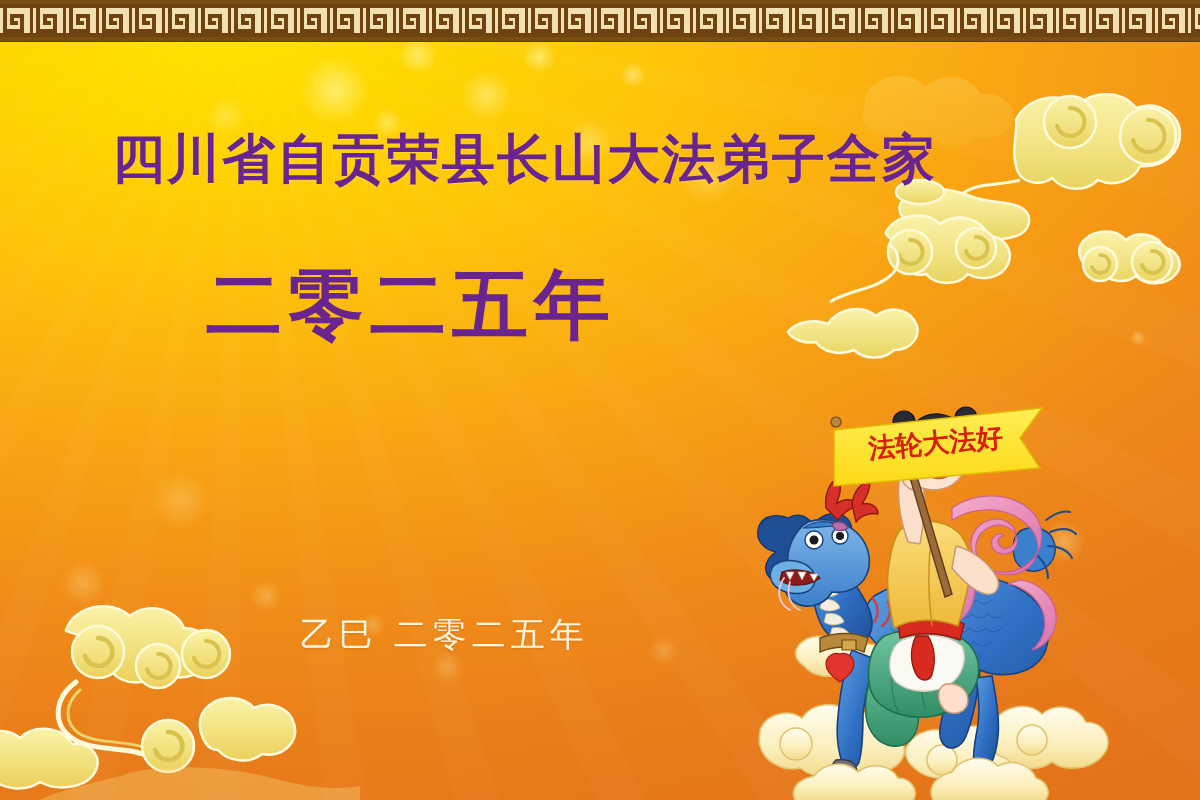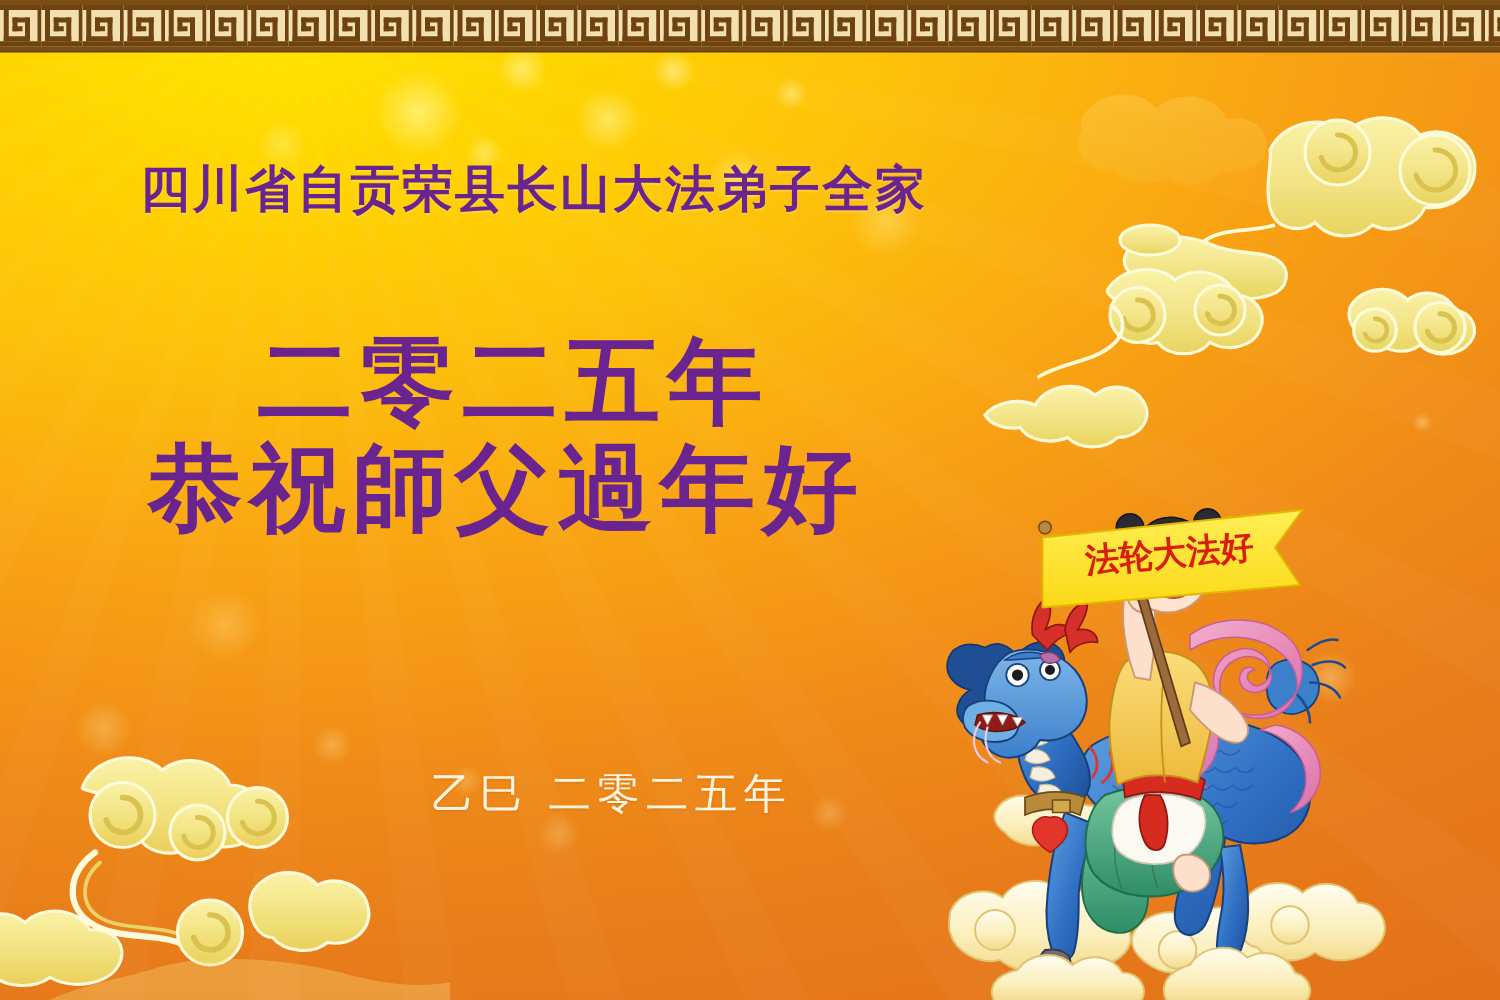--- a/index.html
+++ b/index.html
@@ -43,42 +43,41 @@
 
   
   .bokeh{position:absolute;border-radius:50%;pointer-events:none;}
 
   
   .cloudgrp{position:absolute;pointer-events:none;}
 
   
   #greeter{
     position:absolute;left:112px;top:132px;
-    font-size:40px;line-height:1;letter-spacing:2px;
+    font-size:53px;line-height:1;letter-spacing:2px;
     color:#6A2490;
     font-weight:bold;
     font-family:"DejaVu Sans","Liberation Sans",sans-serif;
     white-space:nowrap;
     text-shadow:0 1px 0 rgba(255,255,255,.18);
   }
   #lines{position:absolute;left:118px;top:262px;}
   .bigline{
     font-size:76px;line-height:86px;letter-spacing:6px;
     color:#6A2490;font-weight:bold;white-space:nowrap;
     font-family:"DejaVu Sans","Liberation Sans",sans-serif;
   }
   .bigline.l1{margin-left:88px;}
   .bigline.l2{margin-left:0px;}
   #datetext{
     position:absolute;left:300px;top:612px;
     font-size:34px;letter-spacing:5px;color:#FFF6E2;
     font-family:"DejaVu Sans","Liberation Sans",sans-serif;
     white-space:nowrap;
     text-shadow:0 1px 2px rgba(180,90,10,.35);
-    margin-left:45px;
   }
 </style>
 </head>
 <body>
 
 <div id="card">
 
   <div>
     <div class="bokeh" style="left:300px;top:55px;width:70px;height:70px;background:radial-gradient(circle,rgba(255,255,190,.55),rgba(255,255,190,0) 70%);"></div>
     <div class="bokeh" style="left:398px;top:35px;width:40px;height:40px;background:radial-gradient(circle,rgba(255,255,200,.5),rgba(255,255,200,0) 70%);"></div>
@@ -789,18 +788,17 @@
     <g stroke="#E2C371" stroke-width="1.6">
       <path fill="url(#cldG)" d="M58 376c10-14 32-16 44-4 12-10 32-8 40 6 14 0 22 14 14 24H40c-6-10-2-22 18-26z"></path>
       <path fill="url(#cldG)" d="M196 372c10-16 34-18 46-6 14-8 32-2 38 12 12 4 16 16 8 24H178c-6-10-4-24 18-30z"></path>
     </g>
   </svg>
 
   <div id="greeter">四川省自贡荣县长山大法弟子全家</div>
 
   <div id="lines">
     <div class="bigline l1">二零二五年</div>
-    <div class="bigline l2">恭祝師父過年好</div>
   </div>
 
   <div id="datetext">乙巳 二零二五年</div>
 
 </div>
 
 </body></html>

